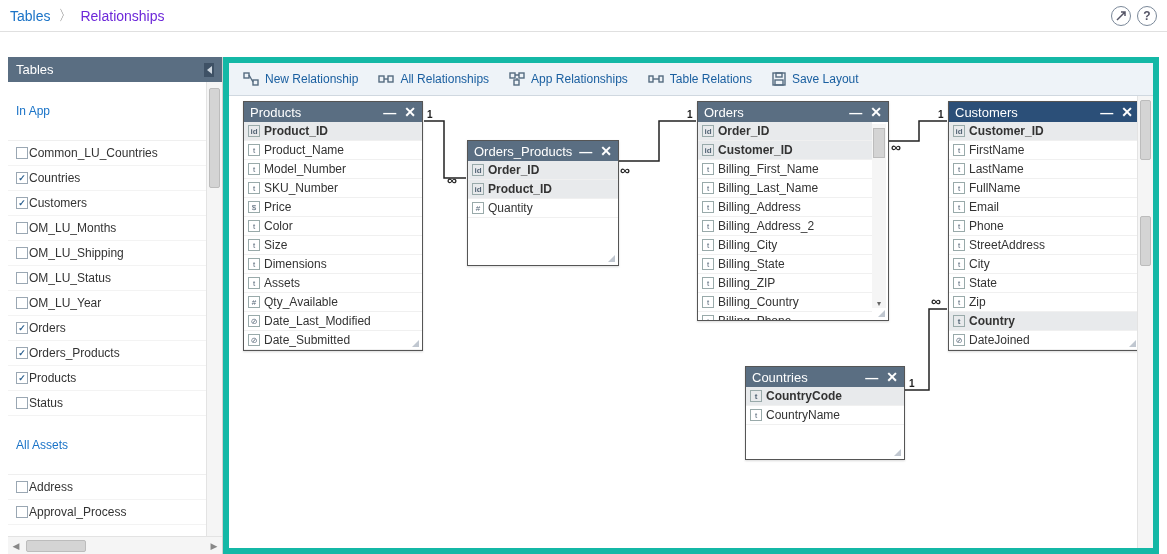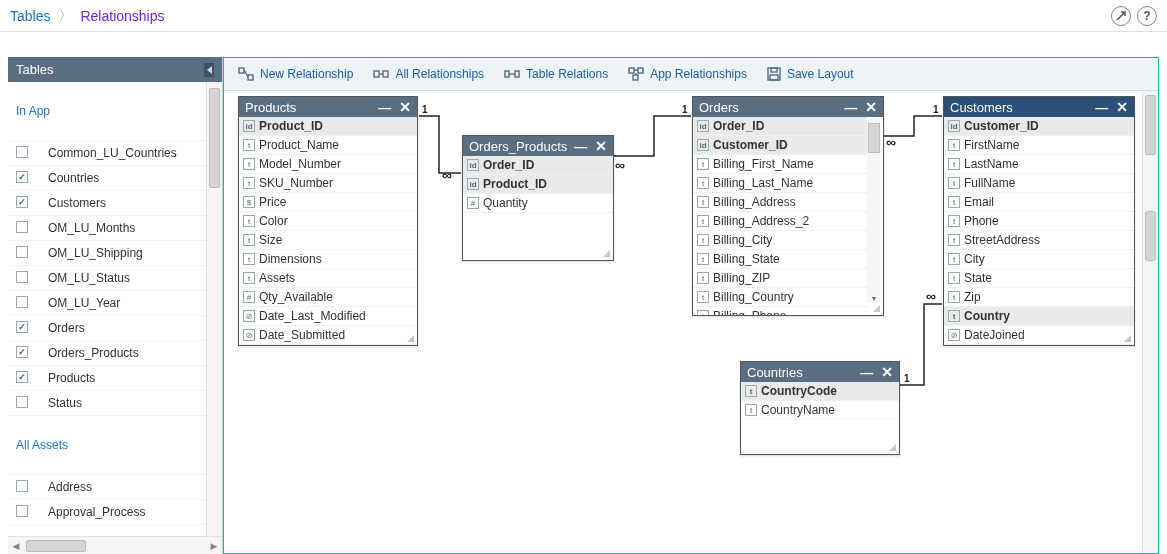--- a/index.html
+++ b/index.html
@@ -20,31 +20,31 @@
   
   .sidebar { width: 215px; display: flex; flex-direction: column; border-right: 1px solid #d0d0d0; margin-top: 25px; margin-left:8px; }
   .sidebar-header { background: #5a6e82; color: #fff; padding: 5px 8px; display:flex; justify-content:space-between; align-items:center; font-size:13px; }
   .sidebar-header .collapse { width: 10px; height: 14px; background: #3e5165; display:flex; align-items:center; justify-content:center; cursor:pointer; }
   .sidebar-header .collapse::before { content:''; border-top:4px solid transparent; border-bottom:4px solid transparent; border-right:5px solid #cfd8e0; }
   .sidebar-body { flex:1; overflow:hidden; display:flex; }
   .sidebar-list { flex:1; overflow-y:auto; }
   .sidebar-vscroll { width: 16px; background:#f5f5f5; border-left:1px solid #e3e3e3; position:relative; }
   .sidebar-vscroll .thumb { position:absolute; left:2px; right:2px; top:6px; height:100px; background:#d4d4d4; border:1px solid #bcbcbc; border-radius:2px; }
   .section-label { color:#1a73c7; padding:22px 8px; font-size:12px; cursor:pointer; border-bottom:1px solid #efefef; }
-  .table-item { display:flex; gap:20px; padding:5px 8px; cursor:pointer; border-bottom:1px solid #f3f3f3; }
+  .table-item { display:flex; align-items:center; gap:1px; padding:5px 8px; cursor:pointer; border-bottom:1px solid #f3f3f3; }
   .table-item .chk { width:12px; height:12px; border:1px solid #9aa7b3; background:#fff; display:flex; align-items:center; justify-content:center; }
   .table-item .chk.checked::before { content:'✓'; font-size:9px; color:#2b5f8e; font-weight:bold; }
 
   .sidebar-hscroll { height: 18px; background:#f5f5f5; border-top:1px solid #e3e3e3; display:flex; align-items:center; }
   .sidebar-hscroll .arrow { width:16px; height:16px; display:flex; align-items:center; justify-content:center; color:#888; cursor:pointer; font-size:9px; }
   .sidebar-hscroll .track { flex:1; position:relative; height:12px; }
   .sidebar-hscroll .thumb { position:absolute; left:2px; width:60px; top:0; bottom:0; background:#d4d4d4; border:1px solid #bcbcbc; border-radius:2px; }
 
   
-  .canvas-panel { flex:1; display:flex; flex-direction:column; margin-top: 25px; margin-right:8px; border:1px solid #14b8a6; position:relative; }
+  .canvas-panel { flex:1; display:flex; flex-direction:column; margin-top: 25px; margin-right:8px; border:6px solid #14b8a6; position:relative; }
 
   
   .toolbar { background:#eef3f8; border-bottom:1px solid #d0d8e0; padding:5px 4px; display:flex; gap:0; }
   .tool-btn { display:flex; align-items:center; gap:6px; padding:4px 10px; color:#1a5fa0; cursor:pointer; font-size:12px; border-radius:2px; }
   .tool-btn svg { stroke:#556b80; fill:none; stroke-width:1.4; }
 
   
   .canvas { flex:1; position:relative; background:#fff; overflow:hidden; }
   .canvas-vscroll { position:absolute; right:0; top:0; bottom:0; width:16px; background:#f5f5f5; border-left:1px solid #e3e3e3; }
   .canvas-vscroll .vth { position:absolute; left:2px; right:2px; top:4px; height:60px; background:#d4d4d4; border:1px solid #bcbcbc; border-radius:2px; }
@@ -188,34 +188,34 @@
       <div class="tool-btn">
         <svg width="16" height="14" viewBox="0 0 16 14">
             <rect x="1" y="4" width="5" height="6"></rect>
             <rect x="10" y="4" width="5" height="6"></rect>
             <path d="M6 7 L10 7"></path>
           </svg>
         <span>All Relationships</span>
       </div>
       <div class="tool-btn">
         <svg width="16" height="14" viewBox="0 0 16 14">
-            <rect x="1" y="4" width="4" height="6"></rect>
-            <rect x="11" y="4" width="4" height="6"></rect>
-            <path d="M5 7 L11 7"></path>
-          </svg>
-        <span>Table Relations</span>
-      </div>
-      <div class="tool-btn">
-        <svg width="16" height="14" viewBox="0 0 16 14">
             <rect x="1" y="1" width="5" height="5"></rect>
             <rect x="10" y="1" width="5" height="5"></rect>
             <rect x="5" y="8" width="5" height="5"></rect>
             <path d="M6 3 L10 3 M8 6 L8 8"></path>
           </svg>
         <span>App Relationships</span>
+      </div>
+      <div class="tool-btn">
+        <svg width="16" height="14" viewBox="0 0 16 14">
+            <rect x="1" y="4" width="4" height="6"></rect>
+            <rect x="11" y="4" width="4" height="6"></rect>
+            <path d="M5 7 L11 7"></path>
+          </svg>
+        <span>Table Relations</span>
       </div>
       <div class="tool-btn">
         <svg width="14" height="14" viewBox="0 0 14 14">
             <rect x="1" y="1" width="12" height="12"></rect>
             <rect x="4" y="1" width="6" height="4"></rect>
             <rect x="3" y="8" width="8" height="5"></rect>
           </svg>
         <span>Save Layout</span>
       </div>
     </div>

